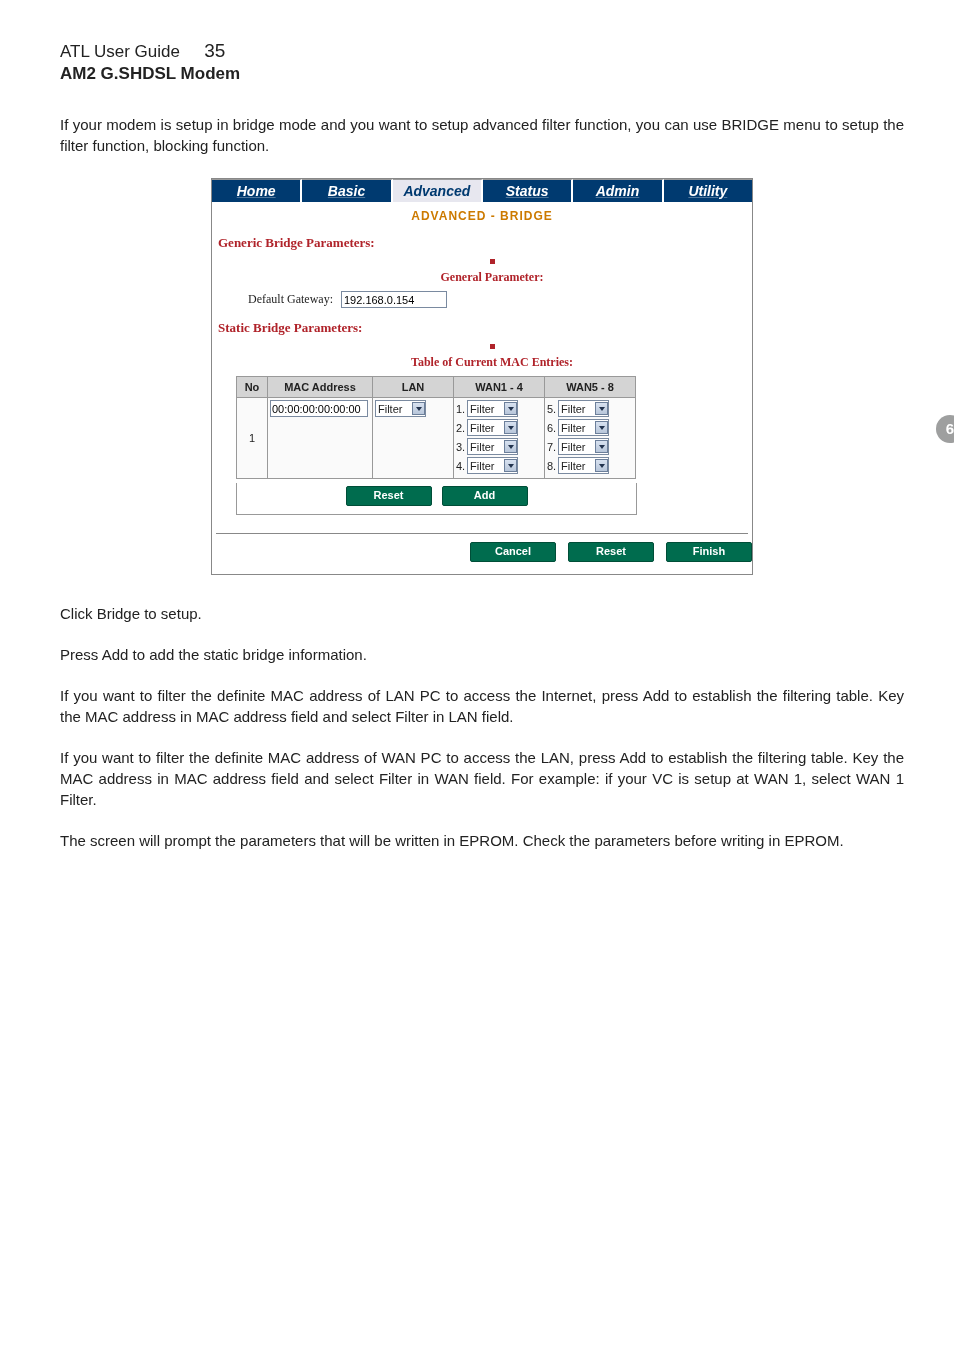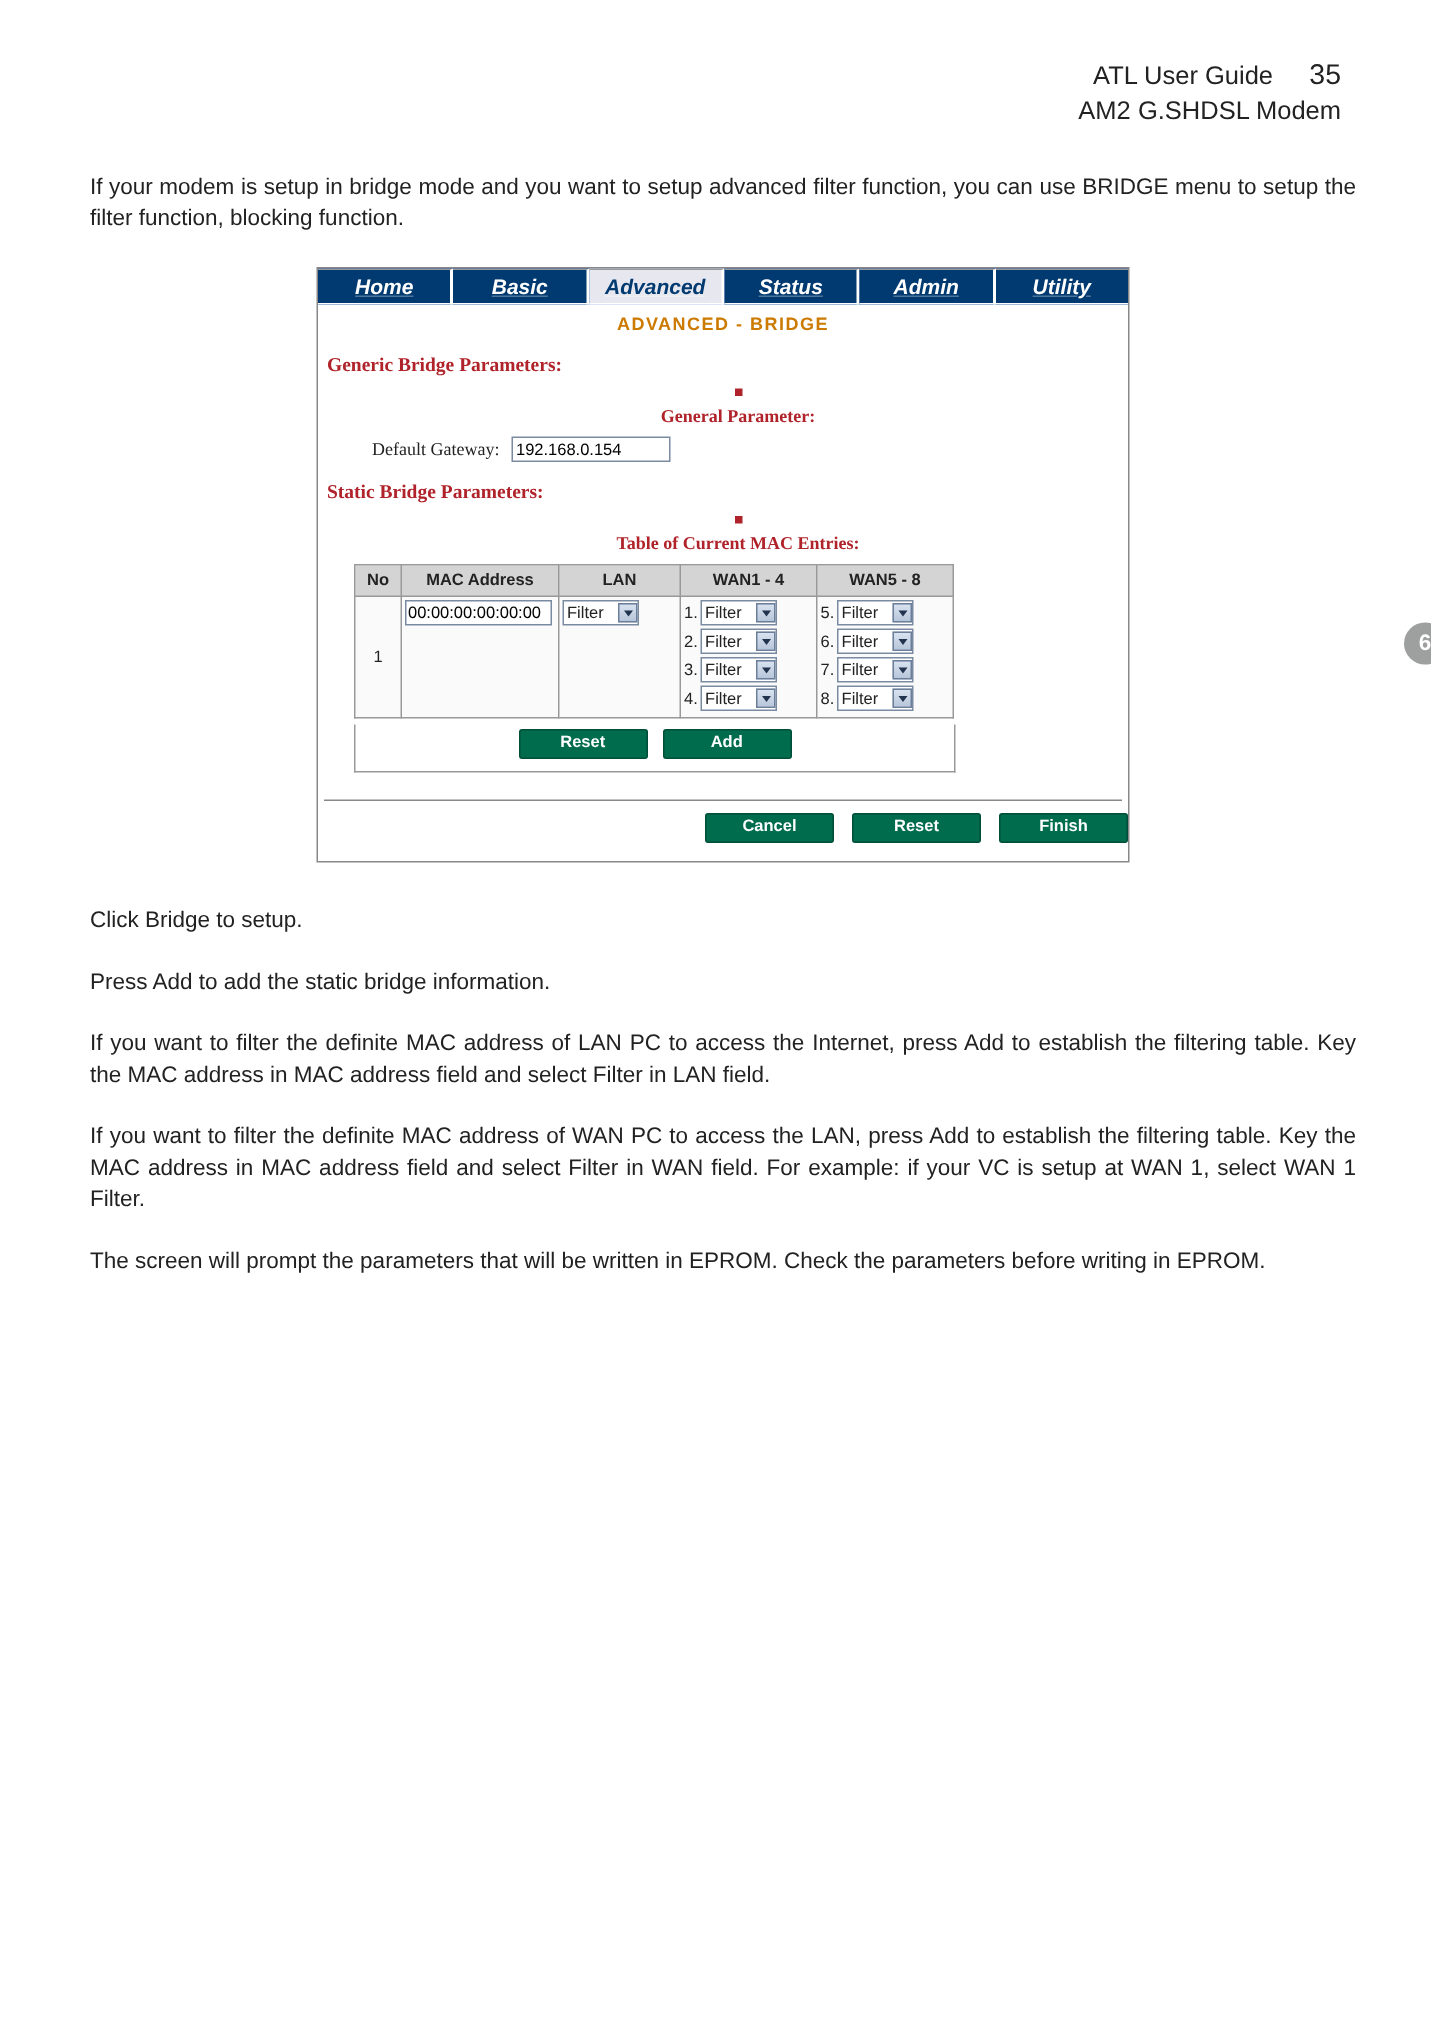--- a/index.html
+++ b/index.html
@@ -9,33 +9,32 @@
       margin: 0;
       padding: 40px 50px 50px 60px;
       width: 954px;
       box-sizing: border-box;
       background: #fff;
       position: relative;
     }
 
     
     .doc-header {
-      text-align: right;
       margin-bottom: 30px;
       padding-right: 10px;
     }
     .doc-title {
       font-size: 17px;
     }
     .page-num {
       font-size: 19px;
       margin-left: 20px;
     }
     .doc-subtitle {
-      font-weight: normal;
+      font-weight: bold;
       font-size: 17px;
       margin-top: 2px;
     }
 
     
     p.body {
       margin: 0 0 20px 0;
       line-height: 1.4;
       text-align: justify;
     }
@@ -61,21 +60,21 @@
       width: 540px;
       margin: 22px auto 28px auto;
       border: 1px solid #888;
       background: #fff;
     }
 
     
     .nav {
       display: flex;
       height: 24px;
-      background: #1d4ed8;
+      background: #7f1d1d;
       justify-content: center;
     }
     .tab {
       flex: 1;
       text-align: center;
       line-height: 22px;
       font-family: Arial, sans-serif;
       font-weight: bold;
       font-size: 14px;
       font-style: italic;

